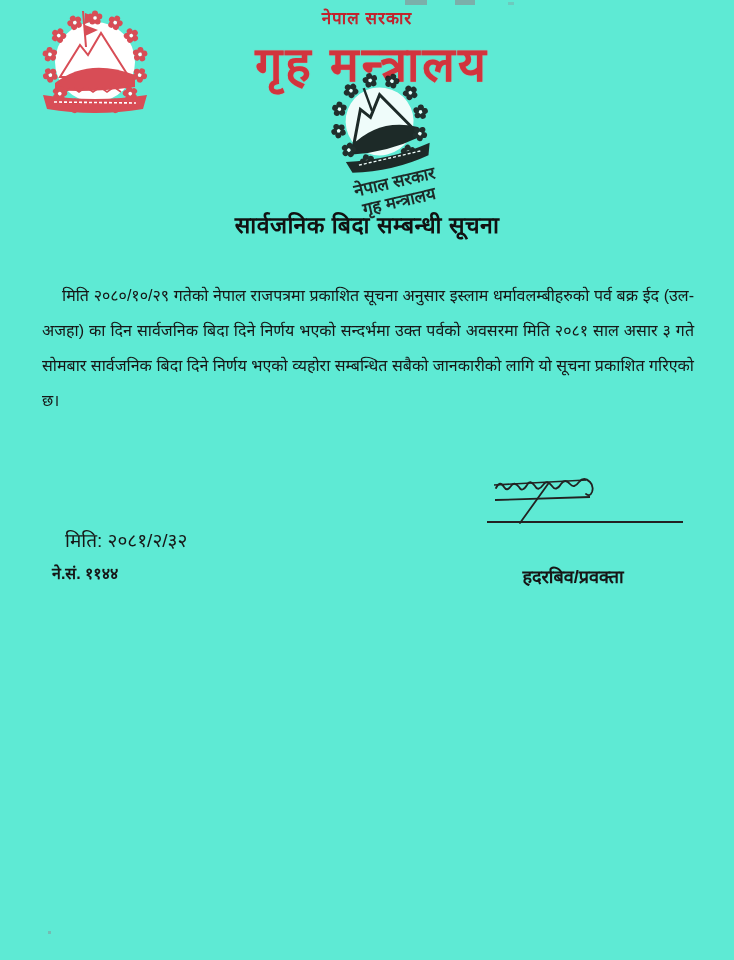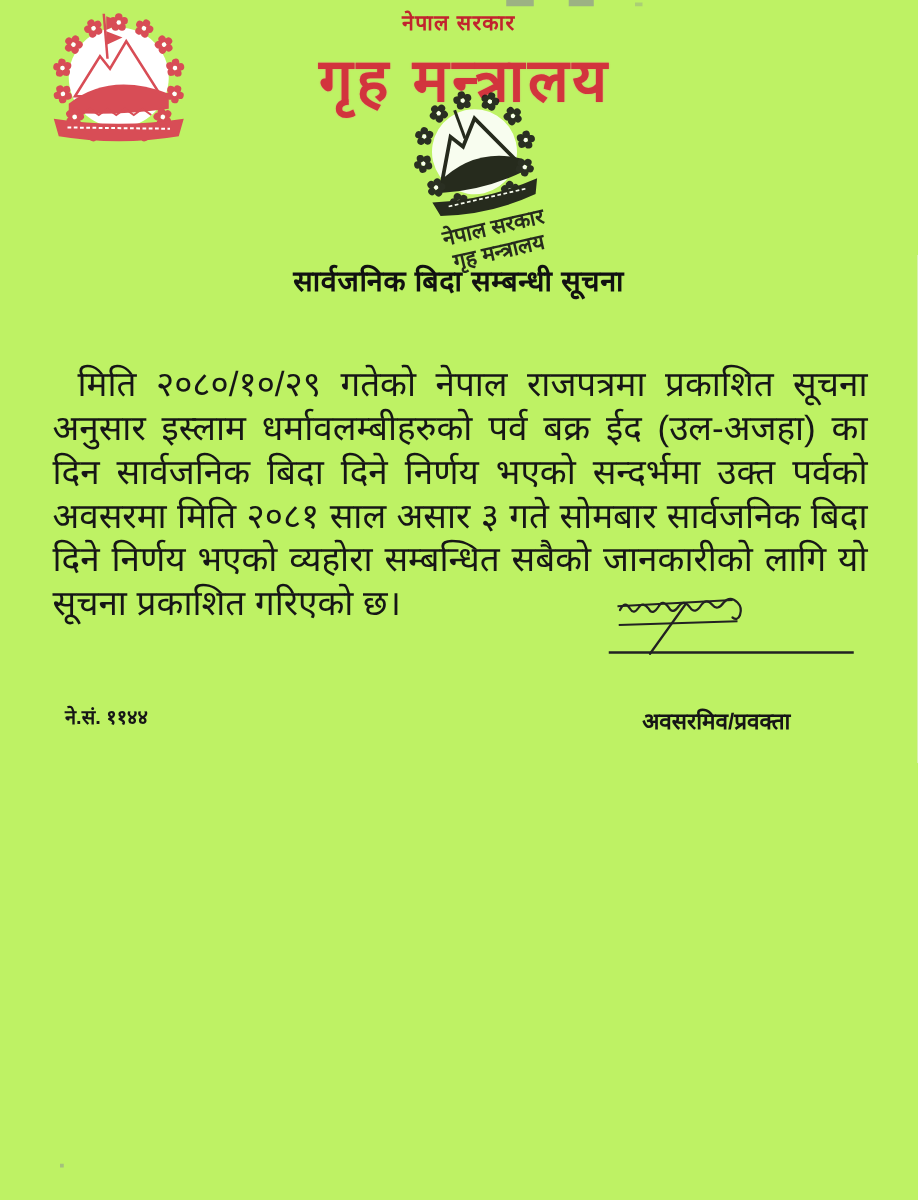--- a/index.html
+++ b/index.html
@@ -1,17 +1,17 @@
 <!DOCTYPE html>
 <html><head>
 <meta charset="utf-8">
 <style>
   html,body{margin:0;padding:0;background:#e9e9e9;}
   .page{
-    position:relative;width:734px;height:960px;background:#bef264;
+    position:relative;width:734px;height:960px;background:#5eead4;
     overflow:hidden;font-family:"Liberation Sans","DejaVu Sans",sans-serif;
     color:#1c1c1c;
   }
   .abs{position:absolute;}
   .gov-line{
     top:6px;left:0;width:734px;text-align:center;
     font-size:17px;font-weight:700;color:#c1242e;letter-spacing:1px;
   }
   .ministry-line{
     top:30px;left:0;width:744px;text-align:center;
@@ -24,22 +24,22 @@
   .ref-block div{margin-bottom:1px;}
   .address-block{
     right:20px;top:120px;text-align:center;font-size:17px;font-weight:700;
     color:#c1242e;line-height:25px;
   }
   .notice-title{
     top:208px;left:0;width:734px;text-align:center;
     font-size:23px;font-weight:700;color:#111;letter-spacing:.5px;
   }
   .body-text{
-    top:290px;left:42px;width:652px;
-    font-size:28px;line-height:35px;text-align:justify;text-indent:20px;
+    top:278px;left:42px;width:652px;
+    font-size:16px;line-height:35px;text-align:justify;text-indent:20px;
     color:#161616;
   }
   .date-line{left:65px;top:527px;font-size:19px;color:#161616;}
   .era-line{left:52px;top:562px;font-size:16px;color:#161616;font-weight:bold;}
   .sig-scribble{left:486px;top:472px;width:136px;height:52px;}
   .sig-rule{left:487px;top:521px;width:196px;height:0;border-top:2px solid #222;}
   .sig-name{left:473px;top:528px;width:200px;text-align:center;font-size:18px;font-weight:700;color:#161616;}
   .sig-role{left:473px;top:564px;width:200px;text-align:center;font-size:18px;font-weight:700;color:#161616;}
   .scan-mark{background:#8a8f94;opacity:.65;}
   .stamp text{font-family:"Liberation Sans","DejaVu Sans",sans-serif;}
@@ -135,26 +135,27 @@
       </g>
     </svg>
   </div>
 
 
 
   <div class="abs notice-title">सार्वजनिक बिदा सम्बन्धी सूचना</div>
 
   <div class="abs body-text">मिति २०८०/१०/२९ गतेको नेपाल राजपत्रमा प्रकाशित सूचना अनुसार इस्लाम धर्मावलम्बीहरुको पर्व बक्र ईद (उल-अजहा) का दिन सार्वजनिक बिदा दिने निर्णय भएको सन्दर्भमा उक्त पर्वको अवसरमा मिति २०८१ साल असार ३ गते सोमबार सार्वजनिक बिदा दिने निर्णय भएको व्यहोरा सम्बन्धित सबैको जानकारीको लागि यो सूचना प्रकाशित गरिएको छ।</div>
 
+  <div class="abs date-line">मिति: २०८१/२/३२</div>
   <div class="abs era-line">ने.सं. ११४४</div>
 
   <div class="abs sig-scribble">
     <svg width="136" height="52" viewBox="0 0 136 52" aria-hidden="true">
       <path d="M10 16 Q14 8 18 15 Q21 20 25 14 Q28 9 33 15 Q36 21 41 13 Q44 7 49 14 Q52 20 57 13 Q61 7 66 14 Q70 20 75 12 Q79 6 84 12 Q88 17 93 10 Q98 4 104 10 Q108 14 106 20 Q104 25 100 22" stroke="#222" stroke-width="1.8" fill="none" stroke-linecap="round"></path>
       <path d="M8 13 L100 8" stroke="#222" stroke-width="1.6" fill="none"></path>
       <path d="M9 28 L104 25" stroke="#222" stroke-width="1.8" fill="none"></path>
       <path d="M62 12 L34 51" stroke="#222" stroke-width="1.8" fill="none" stroke-linecap="round"></path>
     </svg>
   </div>
   <div class="abs sig-rule"></div>
-  <div class="abs sig-role">अवसरमिव/प्रवक्ता</div>
+  <div class="abs sig-role">हदरबिव/प्रवक्ता</div>
 
 </div>
 
 </body></html>

